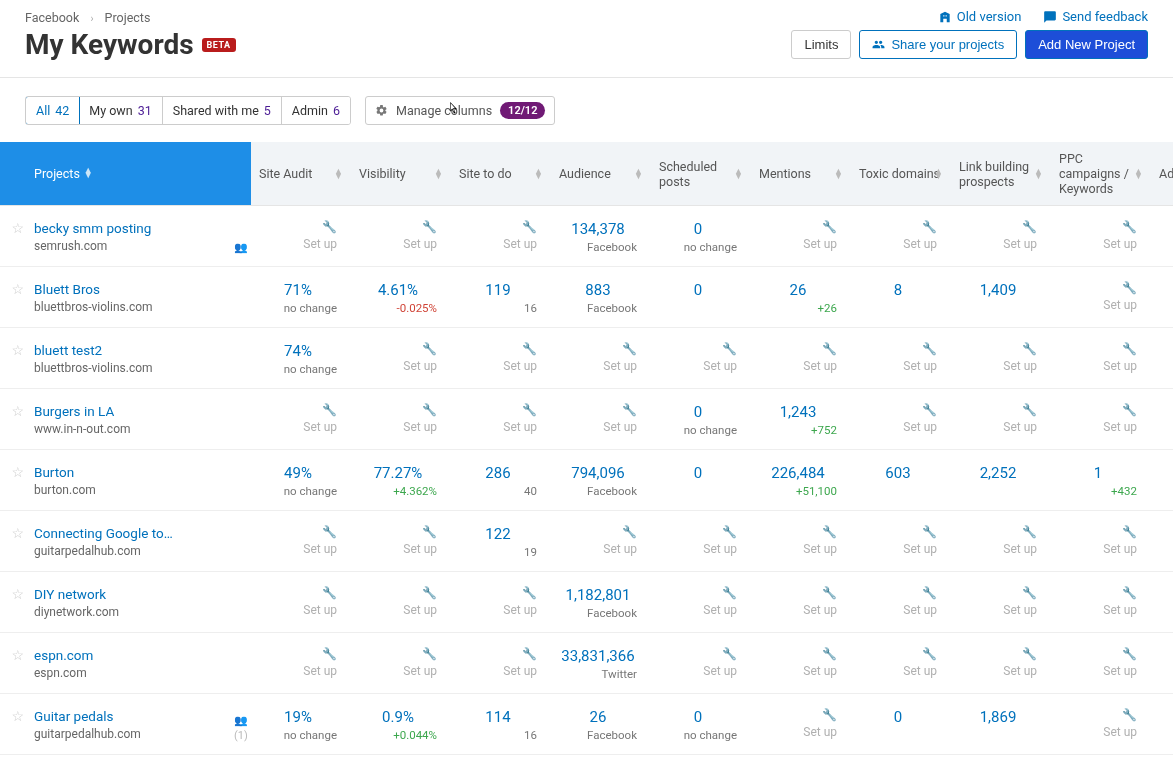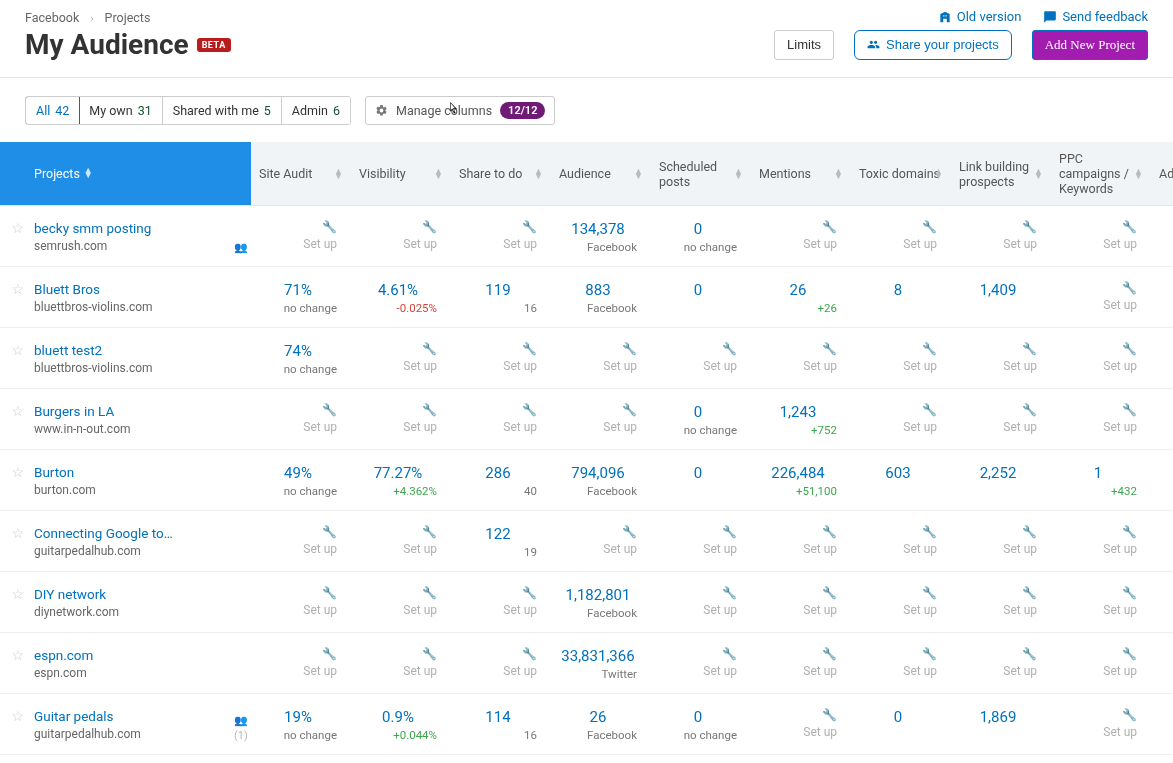--- a/index.html
+++ b/index.html
@@ -10,33 +10,33 @@
   .breadcrumb { font-size: 12.5px; color: #666; margin-top: 1px; }
   .breadcrumb a { color: #666; }
   .breadcrumb .sep { margin: 0 8px; color: #aaa; font-size: 10px; }
   .top-links { display: flex; gap: 22px; font-size: 13px; }
   .top-links a { color: #0071bc; display: inline-flex; align-items: center; gap: 5px; }
   .top-links svg { width: 14px; height: 14px; fill: #0071bc; }
 
   .header-row { display: flex; justify-content: space-between; align-items: center; padding: 3px 25px 16px 25px; border-bottom: 1px solid #e5e5e5; }
   .page-title { font-size: 28px; font-weight: 700; color: #333; display: inline-flex; align-items: center; gap: 8px; }
   .beta-badge { background: #b91c1c; color: #fff; font-size: 9px; font-weight: 700; padding: 2px 5px; border-radius: 3px; letter-spacing: 0.5px; }
-  .header-buttons { display: flex; gap: 20px; }
+  .header-buttons { display: flex; gap: 8px; }
   .btn { display: inline-flex; align-items: center; gap: 6px; font-size: 13px; padding: 6px 12px; border: 1px solid #ccc; border-radius: 3px; background: #fff; color: #333; cursor: pointer; }
-  .btn-outline-blue { border-color: #0071bc; color: #0071bc; border-radius: 6px; }
+  .btn-outline-blue { border-color: #0071bc; color: #0071bc; }
   .btn-outline-blue svg { fill: #0071bc; width: 13px; height: 13px; }
-  .btn-blue { background: #a21caf; border-color: #0071bc; color: #fff; font-family: Liberation Serif, serif; }
+  .btn-blue { background: #1d4ed8; border-color: #0071bc; color: #fff; }
 
   .filter-row { display: flex; justify-content: space-between; align-items: center; padding: 18px 18px 17px 25px; }
   .filter-left { display: flex; align-items: center; gap: 14px; }
   .seg { display: flex; border: 1px solid #ccc; border-radius: 3px; overflow: hidden; }
   .seg-item { padding: 6px 10px; font-size: 12.5px; border-right: 1px solid #ccc; cursor: pointer; display: inline-flex; align-items: center; gap: 5px; color: #333; background: #fff; }
   .seg-item:last-child { border-right: none; }
   .seg-item.active { color: #0071bc; border: 1px solid #0071bc; margin: -1px; border-radius: 3px 0 0 3px; z-index: 1; position: relative; }
-  .seg-item .cnt { color: #14532d; }
+  .seg-item .cnt { color: #4c1d95; }
   .seg-item.active .cnt { color: #0071bc; }
 
   .manage-cols { display: inline-flex; align-items: center; gap: 8px; border: 1px solid #ccc; border-radius: 3px; padding: 5px 9px; font-size: 12.5px; cursor: pointer; color: #555; position: relative; }
   .manage-cols svg { fill: #777; width: 13px; height: 13px; }
   .pill { background: #701a75; color: #fff; font-size: 11px; border-radius: 10px; padding: 2px 8px; font-weight: 600; }
   .cursor-img { position: absolute; left: 82px; top: 4px; width: 16px; height: 16px; }
 
   .search-box { display: inline-flex; align-items: center; border: 1px solid #ccc; border-radius: 3px; padding: 5px 8px; width: 178px; }
   .search-box svg { fill: #888; width: 13px; height: 13px; margin-right: 6px; }
   .search-box input { border: none; outline: none; font-size: 12.5px; width: 100%; }
@@ -92,21 +92,21 @@
       <svg viewBox="0 0 24 24">
           <path d="M20 2H4c-1.1 0-2 .9-2 2v18l4-4h14c1.1 0 2-.9 2-2V4c0-1.1-.9-2-2-2z"></path>
         </svg>
       <span>Send feedback</span>
     </a>
   </div>
 </div>
 
 <div class="header-row">
   <div class="page-title">
-    <span>My Audience</span>
+    <span>My Keywords</span>
     <span class="beta-badge">BETA</span>
   </div>
   <div class="header-buttons">
     <button class="btn">Limits</button>
     <button class="btn btn-outline-blue">
       <svg viewBox="0 0 24 24">
           <path d="M16 11c1.66 0 3-1.34 3-3s-1.34-3-3-3-3 1.34-3 3 1.34 3 3 3zm-8 0c1.66 0 3-1.34 3-3S9.66 5 8 5 5 6.34 5 8s1.34 3 3 3zm0 2c-2.33 0-7 1.17-7 3.5V19h14v-2.5C15 14.17 10.33 13 8 13zm8 0c-.29 0-.62.02-.97.05C16.21 13.9 17 15.02 17 16.5V19h6v-2.5c0-2.33-4.67-3.5-7-3.5z"></path>
         </svg>
       <span>Share your projects</span>
     </button>
@@ -165,21 +165,21 @@
         <col class="c-std">
         <col style="width:32px">
   </colgroup>
   <thead>
     <tr>
       <th class="primary"></th>
       <th class="primary"><span>Projects</span><span class="sort-ic"></span></th>
       <th class="primary"></th>
       <th class="hdr-right"><span>Site Audit</span><span class="sort-ic sort-right"></span></th>
       <th class="hdr-right"><span>Visibility</span><span class="sort-ic sort-right"></span></th>
-      <th class="hdr-right"><span>Share to do</span><span class="sort-ic sort-right"></span></th>
+      <th class="hdr-right"><span>Site to do</span><span class="sort-ic sort-right"></span></th>
       <th class="hdr-right"><span>Audience</span><span class="sort-ic sort-right"></span></th>
       <th class="hdr-right"><span>Scheduled posts</span><span class="sort-ic sort-right"></span></th>
       <th class="hdr-right"><span>Mentions</span><span class="sort-ic sort-right"></span></th>
       <th class="hdr-right"><span>Toxic domains</span><span class="sort-ic sort-right"></span></th>
       <th class="hdr-right"><span>Link building prospects</span><span class="sort-ic sort-right"></span></th>
       <th class="hdr-right"><span>PPC campaigns / Keywords</span><span class="sort-ic sort-right"></span></th>
       <th class="hdr-right"><span>Ad</span></th>
     </tr>
   </thead>
   <tbody id="tbody">

